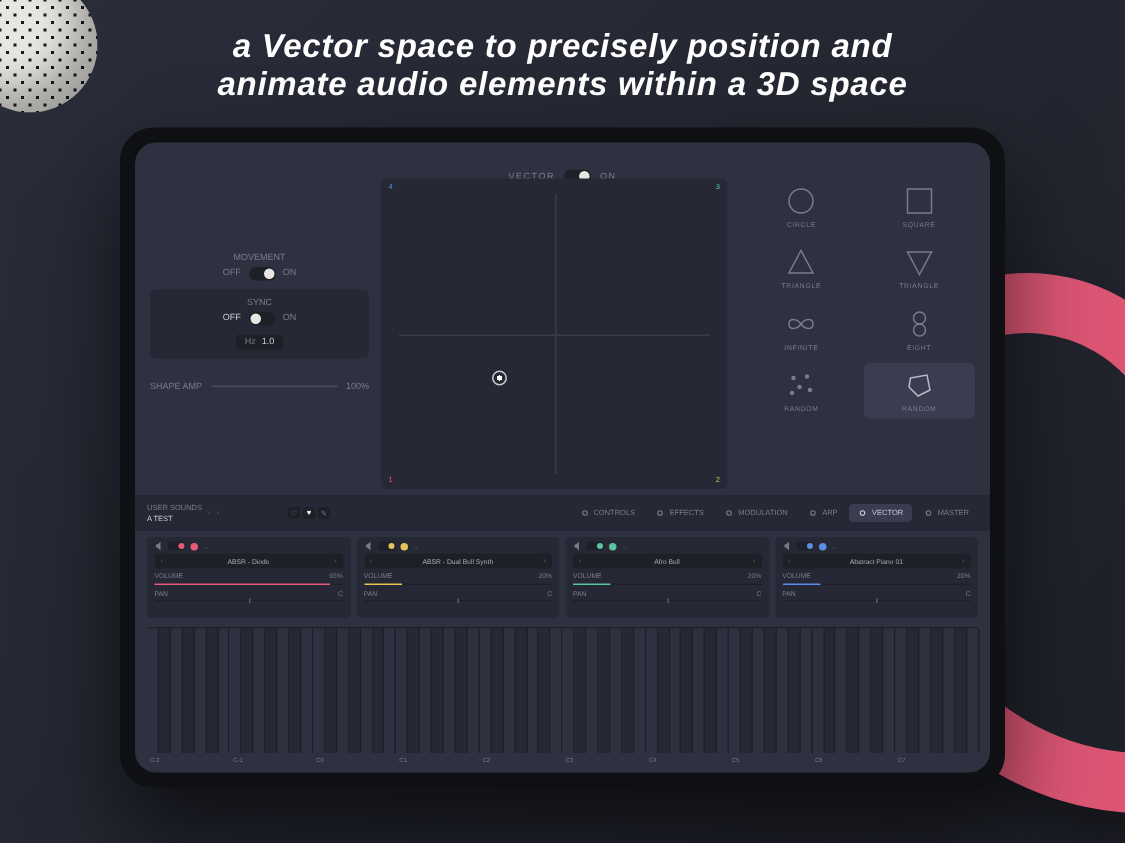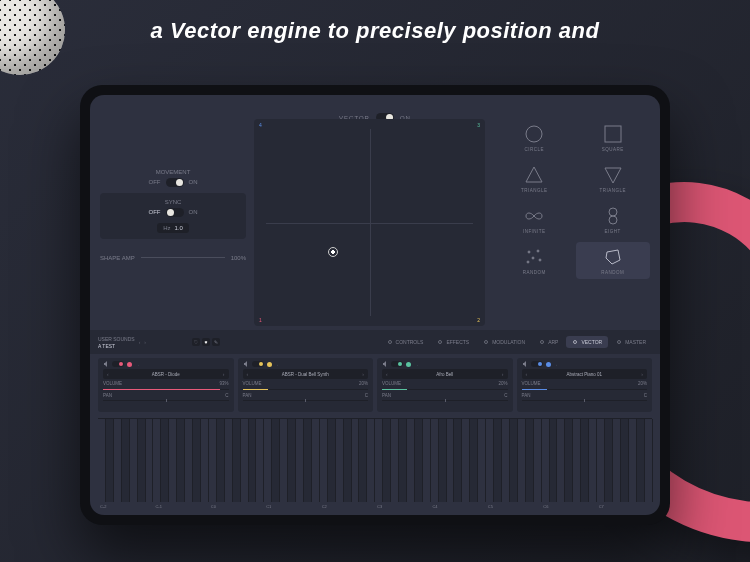--- a/index.html
+++ b/index.html
@@ -184,21 +184,22 @@
 .oct-labels { display: flex; font-size: 4px; padding-top: 2px; }
 .oct-labels span { flex: 1; text-align: left; padding-left: 2px; }
 </style>
 </head>
 <body>
 
 <div class="bg-ribbon"></div>
 <div class="bg-sphere"></div>
 
 <div class="headline">
-  <div>a Vector engine to precisely position and</div>
+  <div>a Vector space to precisely position and</div>
+  <div>animate audio elements within a 3D space</div>
 </div>
 
 <div class="tablet">
   <div class="screen">
 
     <div class="vector-area" style="position:relative">
       <div class="vec-head">
         <span>VECTOR</span>
         <div class="toggle on"></div>
         <span>ON</span>

